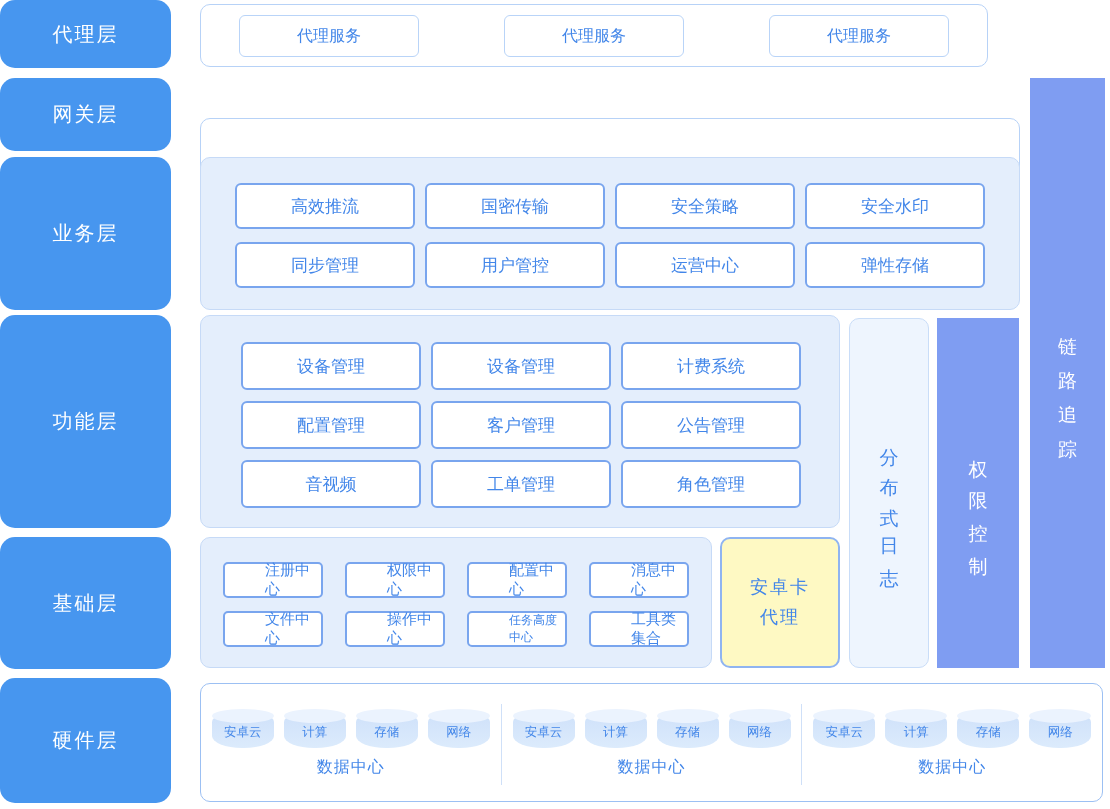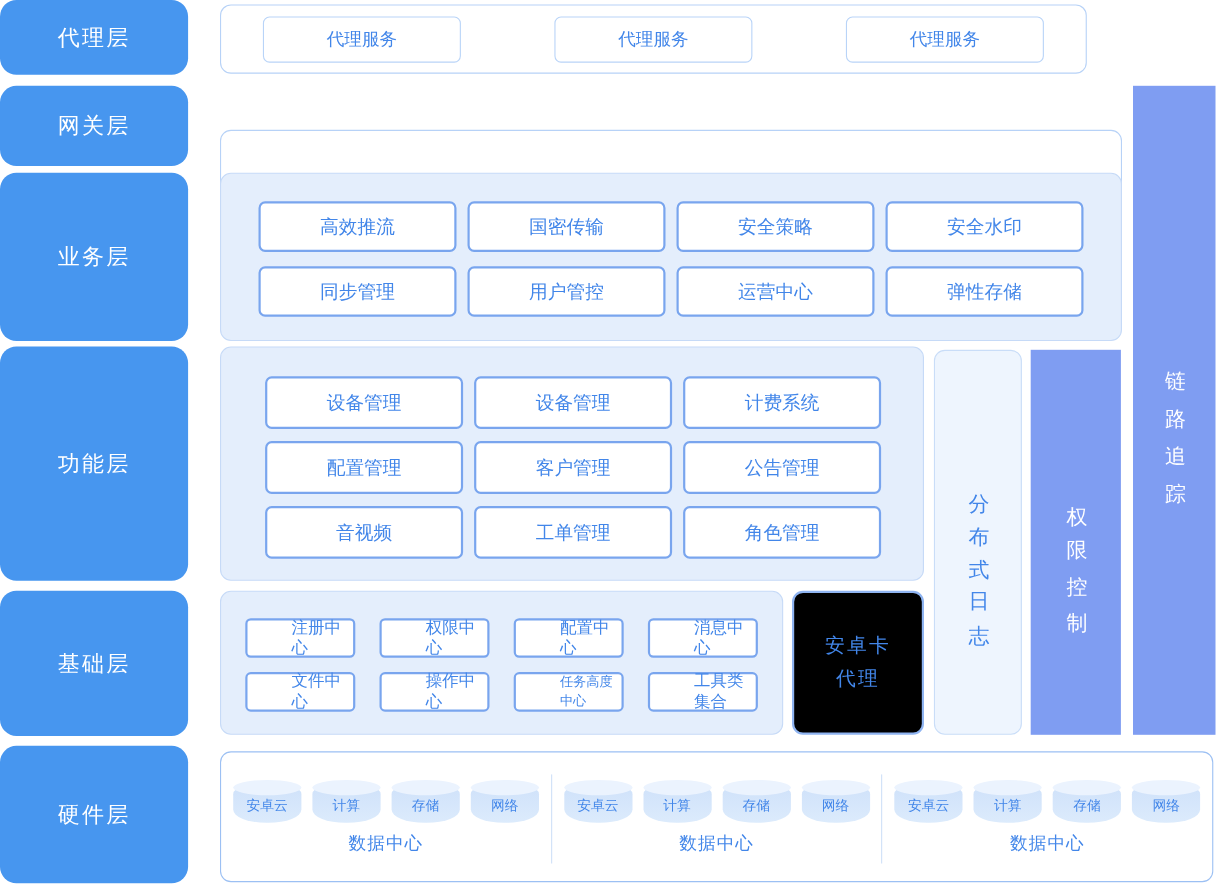--- a/index.html
+++ b/index.html
@@ -56,21 +56,21 @@
   
   .vbar{position:absolute;display:flex;align-items:center;justify-content:center;box-sizing:border-box;}
   .vbar-light{background:#eef5fe;border:1px solid #c9ddf8;border-radius:10px;}
   .vbar-solid{background:#7f9df2;}
   .vtext{writing-mode:vertical-lr;text-orientation:upright;font-weight:500;}
   #dlog-text{color:#4286e9;font-size:19px;letter-spacing:30px;padding-top:30px;}
   #perm-text{color:#ffffff;font-size:19px;letter-spacing:32px;padding-top:32px;}
   #trace-text{color:#ffffff;font-size:19px;letter-spacing:34px;padding-top:34px;}
   
   #android-box{
-    position:absolute;background:#000000;border:2px solid #8fb4f1;border-radius:10px;
+    position:absolute;background:#fef9c3;border:2px solid #8fb4f1;border-radius:10px;
     display:flex;flex-direction:column;align-items:center;justify-content:center;
     color:#4286e9;font-size:18px;font-weight:500;line-height:1.65;box-sizing:border-box;letter-spacing:2px;
   }
   
   #hw-box{border-color:#9cc0f3;display:flex;align-items:stretch;padding:0;}
   .hw-group{flex:1;display:flex;flex-direction:column;align-items:center;justify-content:flex-start;padding-top:32px;}
   .hw-divider{width:1px;background:#cfe0f8;margin:20px 0 16px 0;}
   .cyl-row{display:flex;gap:10px;}
   .cyl{
     position:relative;width:62px;height:32px;background:linear-gradient(#d0e2fa,#dcebfc);

